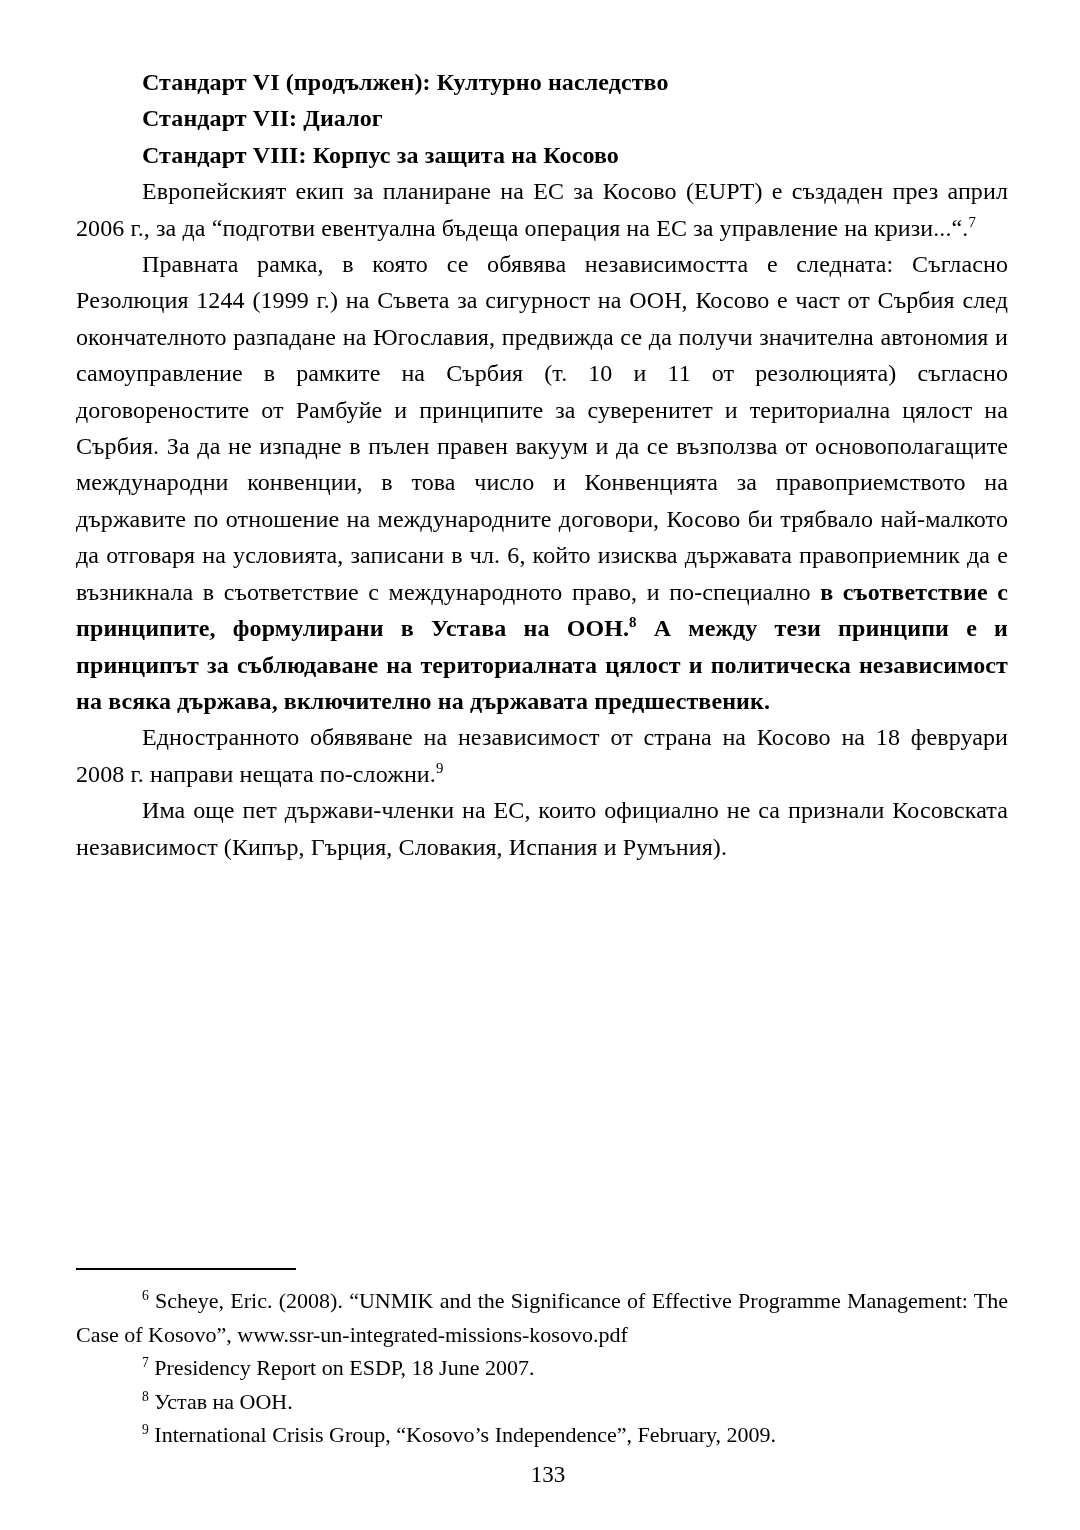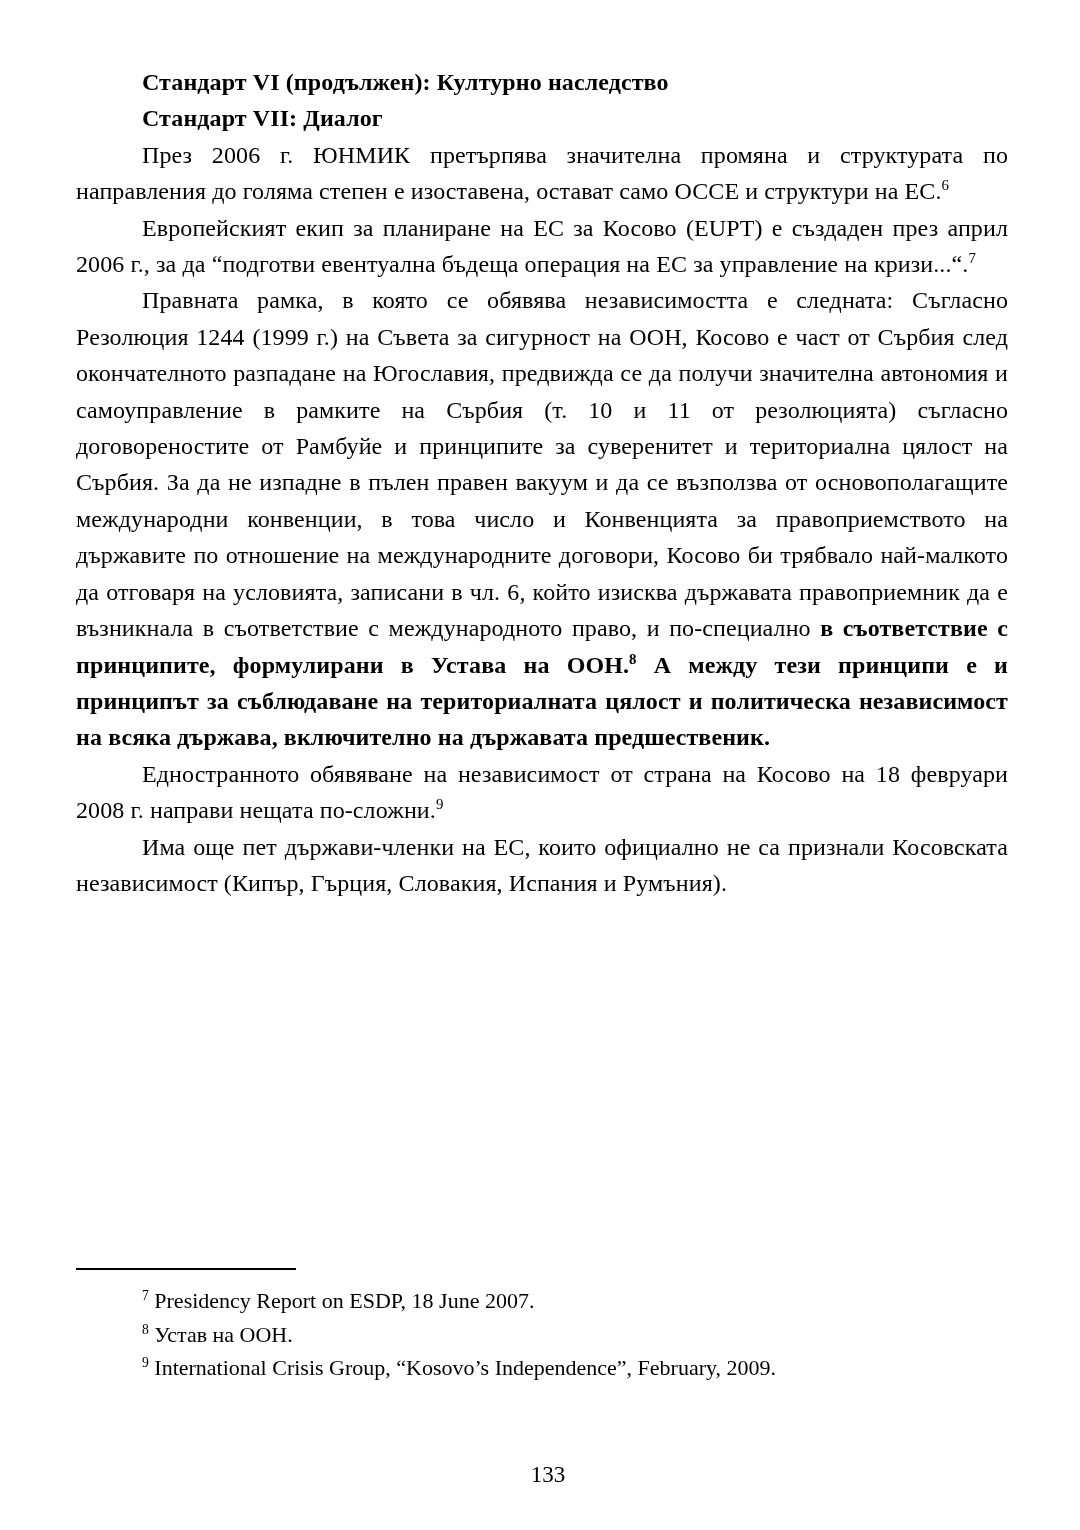--- a/index.html
+++ b/index.html
@@ -65,30 +65,31 @@
     margin-left: 8px;
   }
 </style>
 </head>
 <body>
 
 <div class="page">
   <div class="content">
       <p class="para indent"><span class="b">Стандарт VI (продължен): Културно наследство</span></p>
       <p class="para indent"><span class="b">Стандарт VII: Диалог</span></p>
-      <p class="para indent"><span>През 2006 г. ЮНМИК претърпява значителна промяна и структурата по направления до голяма степен е изоставена, остават само ОССЕ и структури на ЕС.</span><sup>6</sup></p>
+      <p class="para indent"><span class="b">Стандарт VIII: Корпус за защита на Косово</span></p>
       <p class="para indent"><span>Европейският екип за планиране на ЕС за Косово (EUPT) е създаден през април 2006 г., за да “подготви евентуална бъдеща операция на ЕС за управление на кризи...“.</span><sup>7</sup></p>
       <p class="para indent"><span>Правната рамка, в която се обявява независимостта е следната: Съгласно Резолюция 1244 (1999 г.) на Съвета за сигурност на ООН, Косово е част от Сърбия след окончателното разпадане на Югославия, предвижда се да получи значителна автономия и самоуправление в рамките на Сърбия (т. 10 и 11 от резолюцията) съгласно договореностите от Рамбуйе и принципите за суверенитет и териториална цялост на Сърбия. За да не изпадне в пълен правен вакуум и да се възползва от основополагащите международни конвенции, в това число и Конвенцията за правоприемството на държавите по отношение на международните договори, Косово би трябвало най-малкото да отговаря на условията, записани в чл. 6, който изисква държавата правоприемник да е възникнала в съответствие с международното право, и по-специално </span><span class="b">в съответствие с принципите, формулирани в Устава на ООН.</span><sup class="b">8</sup><span class="b"> А между тези принципи е и принципът за съблюдаване на териториалната цялост и политическа независимост на всяка държава, включително на държавата предшественик.</span></p>
       <p class="para indent"><span>Едностранното обявяване на независимост от страна на Косово на 18 февруари 2008 г. направи нещата по-сложни.</span><sup>9</sup></p>
       <p class="para indent"><span>Има още пет държави-членки на ЕС, които официално не са признали Косовската независимост (Кипър, Гърция, Словакия, Испания и Румъния).</span></p>
     </div>
 
   <div class="footnote-area">
     <div class="footnote-separator"></div>
     <div>
+        <p class="footnote"><sup>6</sup><span> Scheye, Eric. (2008). “UNMIK and the Significance of Effective Programme Management: The Case of Kosovo”, www.ssr-un-integrated-missions-kosovo.pdf</span></p>
         <p class="footnote"><sup>7</sup><span> Presidency Report on ESDP, 18 June 2007.</span></p>
         <p class="footnote"><sup>8</sup><span> Устав на ООН.</span></p>
         <p class="footnote"><sup>9</sup><span> International Crisis Group, “Kosovo’s Independence”, February, 2009.</span></p>
       </div>
   </div>
 
   <div class="page-number">133</div>
 </div>
 
 </body></html>

